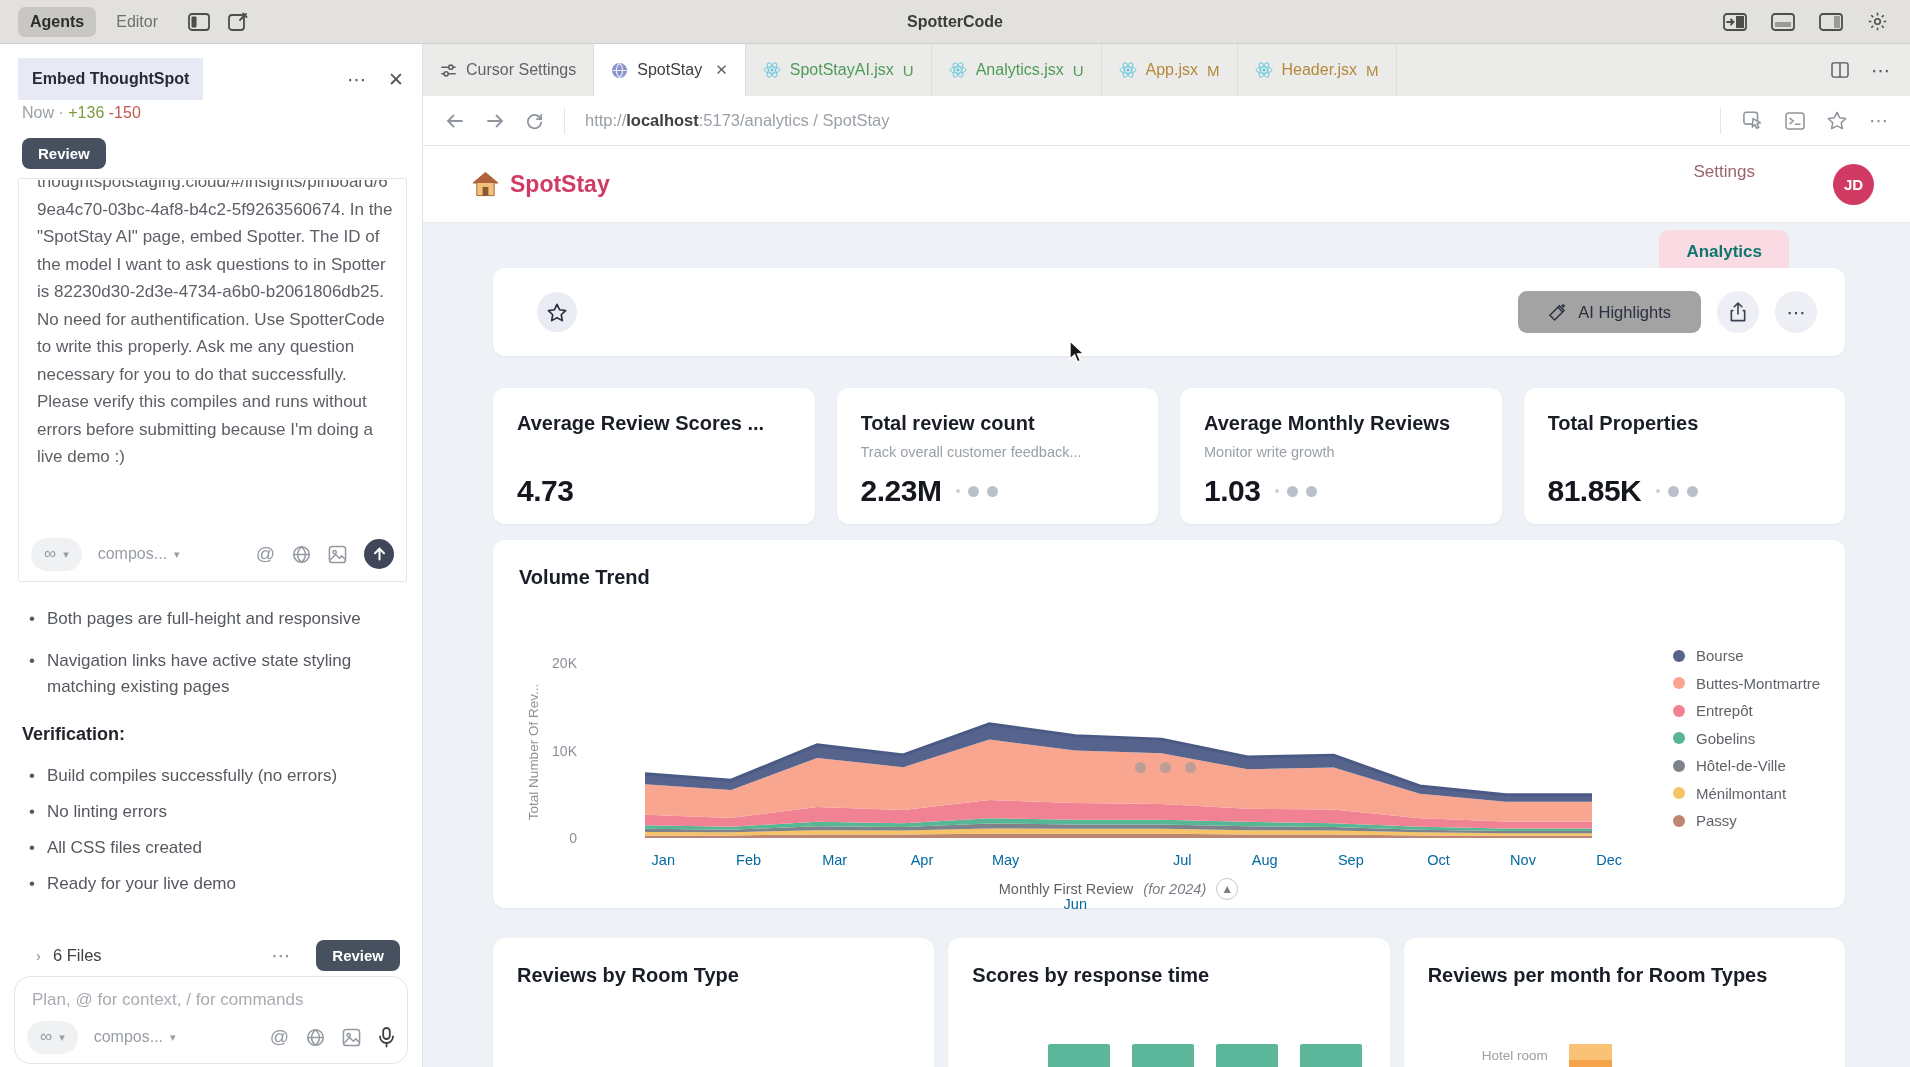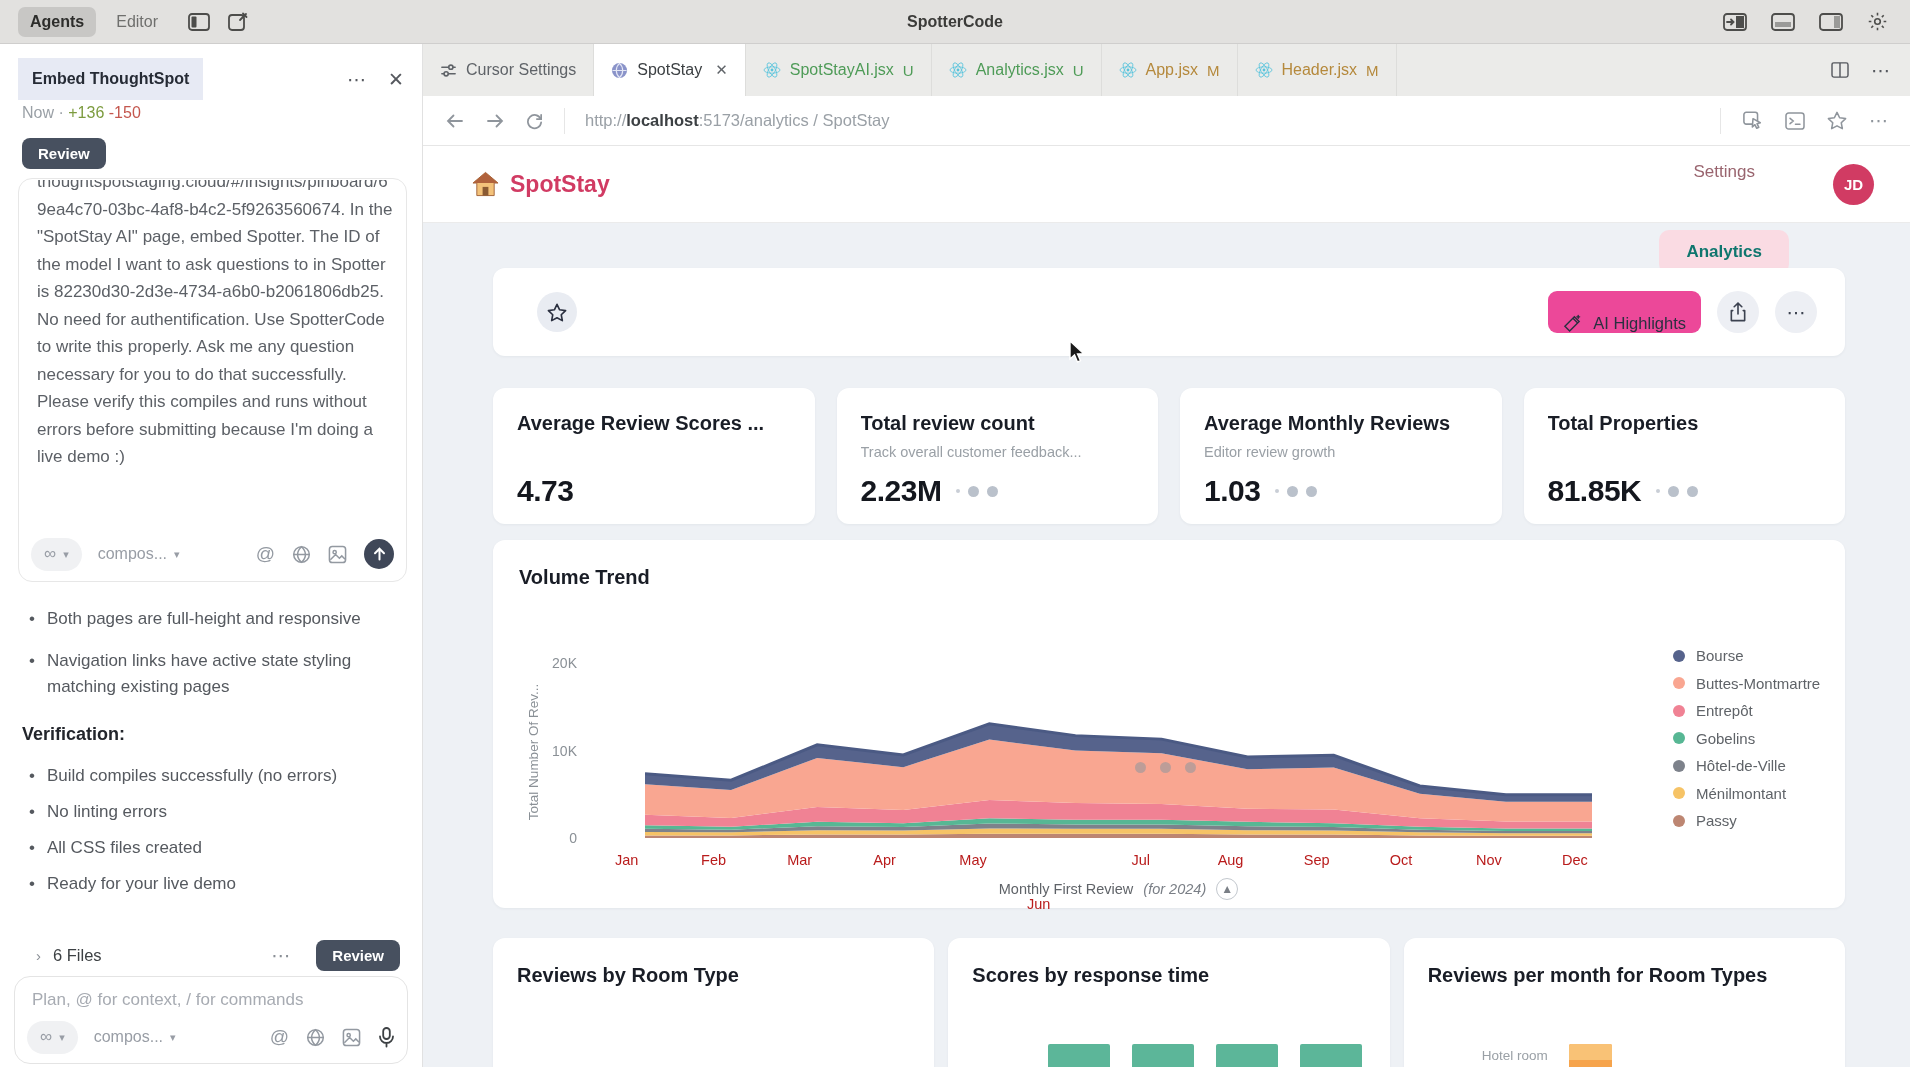--- a/index.html
+++ b/index.html
@@ -20,21 +20,21 @@
 
   
   .sidebar { width:423px; background:#fff; border-right:1px solid #e1e1e1; position:relative; flex:none; overflow:hidden; }
   .sb-header { position:absolute; top:14px; left:18px; right:18px; display:flex; align-items:center; }
   .chip { background:#e7eaf4; border-radius:0; padding:12px 14px; font-size:16px; font-weight:700; color:#262b35; }
   .sb-hicons { margin-left:auto; display:flex; gap:22px; color:#55585e; font-size:19px; }
   .sb-meta { position:absolute; top:60px; left:22px; font-size:16px; color:#9aa0a6; }
   .sb-meta .add { color:#7d9c3f; } .sb-meta .rem { color:#c4574e; }
   .btn-dark { background:#47505f; color:#fff; font-size:15px; font-weight:600; border-radius:8px; padding:7px 16px; border:0; cursor:pointer; }
   .btn-review-top { position:absolute; top:94px; left:22px; }
-  .msg-card { position:absolute; top:134px; left:18px; width:389px; height:404px; border:1.5px solid #e7e7e7; border-radius:14px; background:#fff; }
+  .msg-card { position:absolute; top:134px; left:18px; width:389px; height:404px; border:1.5px solid #e7e7e7; border-radius:2px; background:#fff; }
   .msg-text { position:absolute; top:1px; left:18px; right:13px; height:348px; overflow:hidden; font-size:17px; line-height:27.5px; color:#5c6066; word-wrap:break-word; }
   .msg-text-inner { margin-top:-12px; }
   .composer-row { position:absolute; left:12px; right:12px; bottom:9px; height:36px; display:flex; align-items:center; gap:16px; }
   .pill-inf { background:#f0f1f3; border-radius:17px; height:33px; padding:0 13px; display:flex; align-items:center; gap:7px; color:#989da5; font-size:17px; }
   .chev-dn { font-size:11px; color:#989da5; }
   .model-sel { color:#989da5; font-size:16px; display:flex; gap:7px; align-items:center; }
   .comp-icons { margin-left:auto; display:flex; gap:17px; align-items:center; color:#9399a1; }
   .send-btn { width:30px; height:30px; border-radius:50%; background:#3f4758; display:flex; align-items:center; justify-content:center; }
   .sb-response { position:absolute; top:562px; left:22px; width:382px; }
   ul.bullets { list-style:none; }
@@ -75,39 +75,39 @@
   .site-nav span { cursor:pointer; }
   .nav-pill { background:#fadbe3; color:#0f766e; font-weight:600; padding:12px 27px; border-radius:10px; }
   .avatar { width:41px; height:41px; border-radius:50%; background:#d13b63; color:#fff; font-size:15px; font-weight:700; display:flex; align-items:center; justify-content:center; }
   .dashboard { flex:1; overflow:hidden; }
   .content { width:1352px; margin:45px 0 0 70px; }
   .card { background:#fff; border-radius:12px; box-shadow:0 1px 3px rgba(20,30,50,.05); }
 
   .toolbar { height:88px; display:flex; align-items:center; padding:0 28px 0 44px; margin-bottom:32px; }
   .star-btn { width:40px; height:40px; border-radius:50%; background:#e9ecf2; display:flex; align-items:center; justify-content:center; cursor:pointer; }
   .toolbar-right { margin-left:auto; display:flex; align-items:center; gap:16px; }
-  .ai-btn { height:42px; background:#ec4899; border-radius:9px; display:flex; align-items:flex-end; gap:11px; padding:0 15px; font-size:16.5px; color:#2b3040; font-weight:500; cursor:pointer; }
+  .ai-btn { height:42px; background:#a3a3a3; border-radius:9px; display:flex; align-items:center; gap:11px; padding:0 30px; font-size:16.5px; color:#2b3040; font-weight:500; cursor:pointer; }
   .icon-btn { width:42px; height:42px; border-radius:50%; background:#edeff4; display:flex; align-items:center; justify-content:center; color:#3c4250; cursor:pointer; font-size:19px; }
 
   .kpis { display:grid; grid-template-columns:repeat(4,1fr); gap:22px; margin-bottom:16px; }
   .kpi { height:136px; position:relative; padding:24px 24px; }
   .kpi-title { font-size:20px; font-weight:600; color:#191d26; white-space:nowrap; overflow:hidden; text-overflow:ellipsis; }
   .kpi-sub { font-size:14.5px; color:#9aa0a6; margin-top:9px; white-space:nowrap; overflow:hidden; text-overflow:ellipsis; }
   .kpi-value-row { position:absolute; left:24px; right:18px; bottom:16px; display:flex; align-items:center; }
   .kpi-value { font-size:30px; font-weight:700; color:#14171e; letter-spacing:-.5px; }
   .dots-ind { display:flex; align-items:center; gap:8px; margin-left:15px; }
   .d-sm { width:4px; height:4px; border-radius:50%; background:#c9ced6; }
   .d-lg { width:11px; height:11px; border-radius:50%; background:#bac1cb; }
 
   .volume { height:368px; position:relative; margin-bottom:30px; }
   .vt-title { position:absolute; top:26px; left:26px; font-size:20px; font-weight:600; color:#191d26; }
   .vt-ylabel { position:absolute; left:40px; top:212px; transform:translate(-50%,-50%) rotate(-90deg); font-size:13.5px; color:#8a9096; white-space:nowrap; }
   .vt-yticks span { position:absolute; left:24px; width:60px; text-align:right; font-size:14px; color:#8a9096; }
   #vt-svg { position:absolute; left:152px; top:108px; }
-  .vt-months span { position:absolute; top:312px; width:60px; text-align:left; font-size:14.5px; color:#b91c1c; }
+  .vt-months span { position:absolute; top:312px; width:60px; text-align:right; font-size:14.5px; color:#0369a1; }
   .vt-caption { position:absolute; left:152px; top:338px; width:947px; display:flex; align-items:center; justify-content:center; gap:10px; font-size:14.5px; color:#5f6368; }
   .vt-caption .note { font-style:italic; color:#7a7f86; }
   .sort-circle { width:22px; height:22px; border:1.5px solid #c3c8ce; border-radius:50%; display:flex; align-items:center; justify-content:center; color:#7a7f86; font-size:12px; cursor:pointer; }
   .vt-legend { position:absolute; left:1180px; top:102px; }
   .lg-row { display:flex; align-items:center; gap:11px; height:27.5px; font-size:15px; color:#5f6368; }
   .lg-dot { width:12px; height:12px; border-radius:50%; flex:none; }
   .vt-dots { position:absolute; left:642px; top:222px; display:flex; gap:14px; opacity:.55; }
   .vt-dots i { width:11px; height:11px; border-radius:50%; background:#8d969e; display:block; }
 
   .bottom { display:grid; grid-template-columns:repeat(3,1fr); gap:14px; }
@@ -474,21 +474,21 @@
                   <span class="kpi-value">2.23M</span>
                 <span class="dots-ind">
                     <i class="d-sm"></i>
                     <i class="d-lg"></i>
                     <i class="d-lg"></i>
                   </span>
                 </div>
             </div>
             <div class="card kpi">
               <div class="kpi-title">Average Monthly Reviews</div>
-              <div class="kpi-sub">Editor review growth</div>
+              <div class="kpi-sub">Monitor write growth</div>
               <div class="kpi-value-row">
                   <span class="kpi-value">1.03</span>
                 <span class="dots-ind">
                     <i class="d-sm"></i>
                     <i class="d-lg"></i>
                     <i class="d-lg"></i>
                   </span>
                 </div>
             </div>
             <div class="card kpi">

